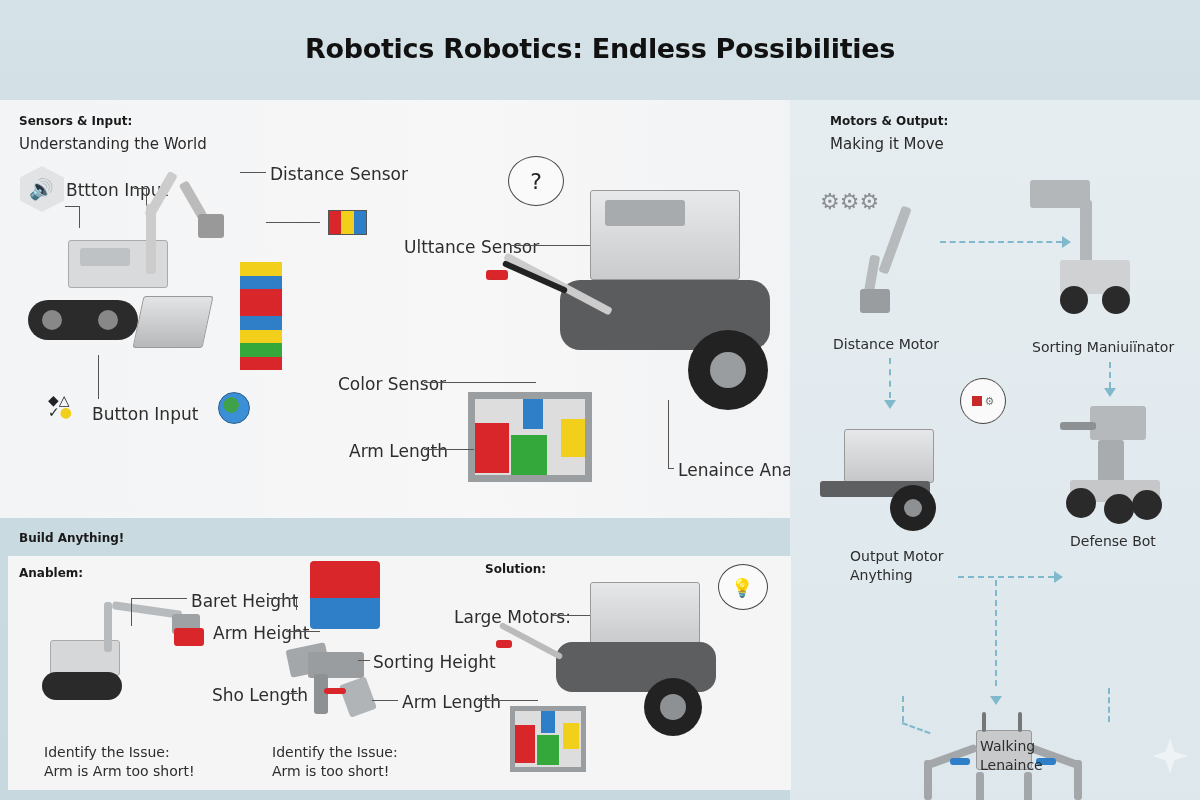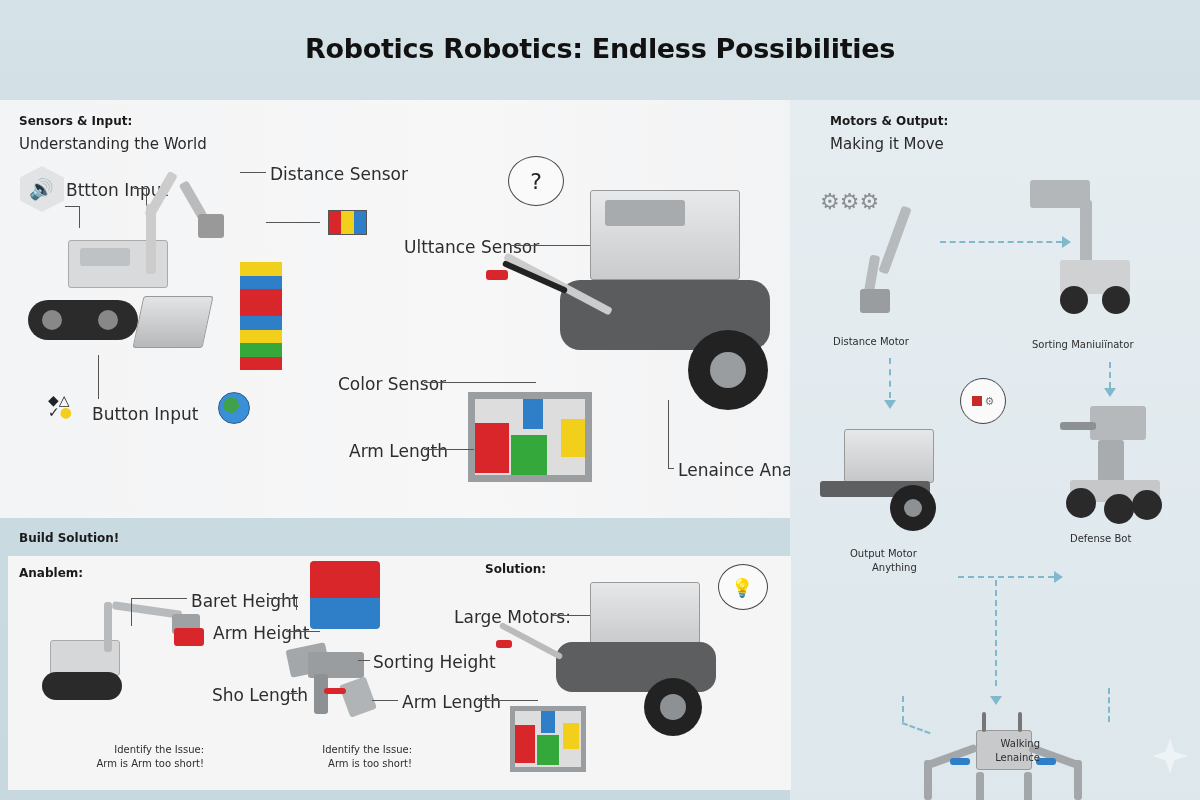--- a/index.html
+++ b/index.html
@@ -6,21 +6,21 @@
   body{width:1200px;height:800px;overflow:hidden;background:#cfdde3;font-family:"DejaVu Sans","Liberation Sans",sans-serif;color:#1f2328;position:relative}
   .bg{position:absolute;inset:0;background:linear-gradient(180deg,#d5e2e7 0%,#cbdbe2 50%,#c8d8df 100%)}
   .title{position:absolute;left:0;right:0;top:33px;text-align:center;font-size:27px;font-weight:bold;letter-spacing:-0.3px;color:#111}
   .panel{position:absolute;background:#f5f6f7}
   .p-sensors{left:0;top:100px;width:790px;height:418px;background:linear-gradient(90deg,#f3f4f5 0%,#f7f7f8 60%,#f2f3f4 100%)}
   .p-motors{left:790px;top:100px;width:472px;height:700px;background:linear-gradient(180deg,#e6edf1 0%,#dde7ec 100%)}
   .p-build{left:8px;top:556px;width:783px;height:234px;background:#f5f5f6}
   .h1{position:absolute;font-weight:bold;font-size:12px;color:#1a1a1a}
   .h2{position:absolute;font-size:15px;color:#2a2a2a}
   .lbl{position:absolute;font-size:17px;color:#2d2d2d;white-space:nowrap}
-  .cap{position:absolute;font-size:10px;color:#2d2d2d;text-align:right;white-space:nowrap;line-height:1.35}
+  .cap{position:absolute;font-size:14px;color:#2d2d2d;text-align:left;white-space:nowrap;line-height:1.35}
   .line{position:absolute;background:#555}
   .dash-h{position:absolute;height:0;border-top:2px dashed #7fb9cb}
   .dash-v{position:absolute;width:0;border-left:2px dashed #7fb9cb}
   .arrow-r{position:absolute;width:0;height:0;border-top:6px solid transparent;border-bottom:6px solid transparent;border-left:9px solid #7fb9cb}
   .arrow-d{position:absolute;width:0;height:0;border-left:6px solid transparent;border-right:6px solid transparent;border-top:9px solid #7fb9cb}
   .robot{position:absolute}
   .brick{position:absolute;border-radius:3px}
   .bubble{position:absolute;border:1.5px solid #444;border-radius:50%;background:#fafafa;display:flex;align-items:center;justify-content:center}
   .hex{position:absolute;width:44px;height:46px;background:#e2e3e4;clip-path:polygon(50% 0,100% 25%,100% 75%,50% 100%,0 75%,0 25%);display:flex;align-items:center;justify-content:center;font-size:20px}
   .sparkle{position:absolute;left:1152px;top:738px;width:36px;height:36px;background:#eef3f5;clip-path:polygon(50% 0,62% 38%,100% 50%,62% 62%,50% 100%,38% 62%,0 50%,38% 38%)}
@@ -190,21 +190,21 @@
     <div class="brick" style="left:156px;top:48px;width:8px;height:40px;background:#a4a7a9"></div>
     <div class="brick" style="left:58px;top:60px;width:8px;height:42px;background:#a4a7a9"></div>
     <div class="brick" style="left:106px;top:60px;width:8px;height:42px;background:#a4a7a9"></div>
   </div>
   <div class="cap" style="left:190px;top:637px;width:60px">
     <span>Walking</span><br>
     <span>Lenaince</span>
   </div>
 </div>
 
-<div class="h1" style="left:19px;top:531px">Build Solution!</div>
+<div class="h1" style="left:19px;top:531px">Build Anything!</div>
 <div class="panel p-build">
   <div class="h1" style="left:11px;top:10px">Anablem:</div>
   <div class="h1" style="left:477px;top:6px">Solution:</div>
 
   <div class="robot" style="left:32px;top:44px;width:170px;height:110px">
     <div class="brick" style="left:10px;top:40px;width:70px;height:36px;background:#d6d7d8;border:1px solid #aaa"></div>
     <div class="brick" style="left:2px;top:72px;width:80px;height:28px;background:#2a2a2a;border-radius:14px"></div>
     <div class="brick" style="left:64px;top:2px;width:8px;height:50px;background:#b8bbbd"></div>
     <div class="brick" style="left:72px;top:6px;width:70px;height:8px;background:#b8bbbd;transform:rotate(8deg)"></div>
     <div class="brick" style="left:132px;top:14px;width:28px;height:20px;background:#9fa2a4"></div>

